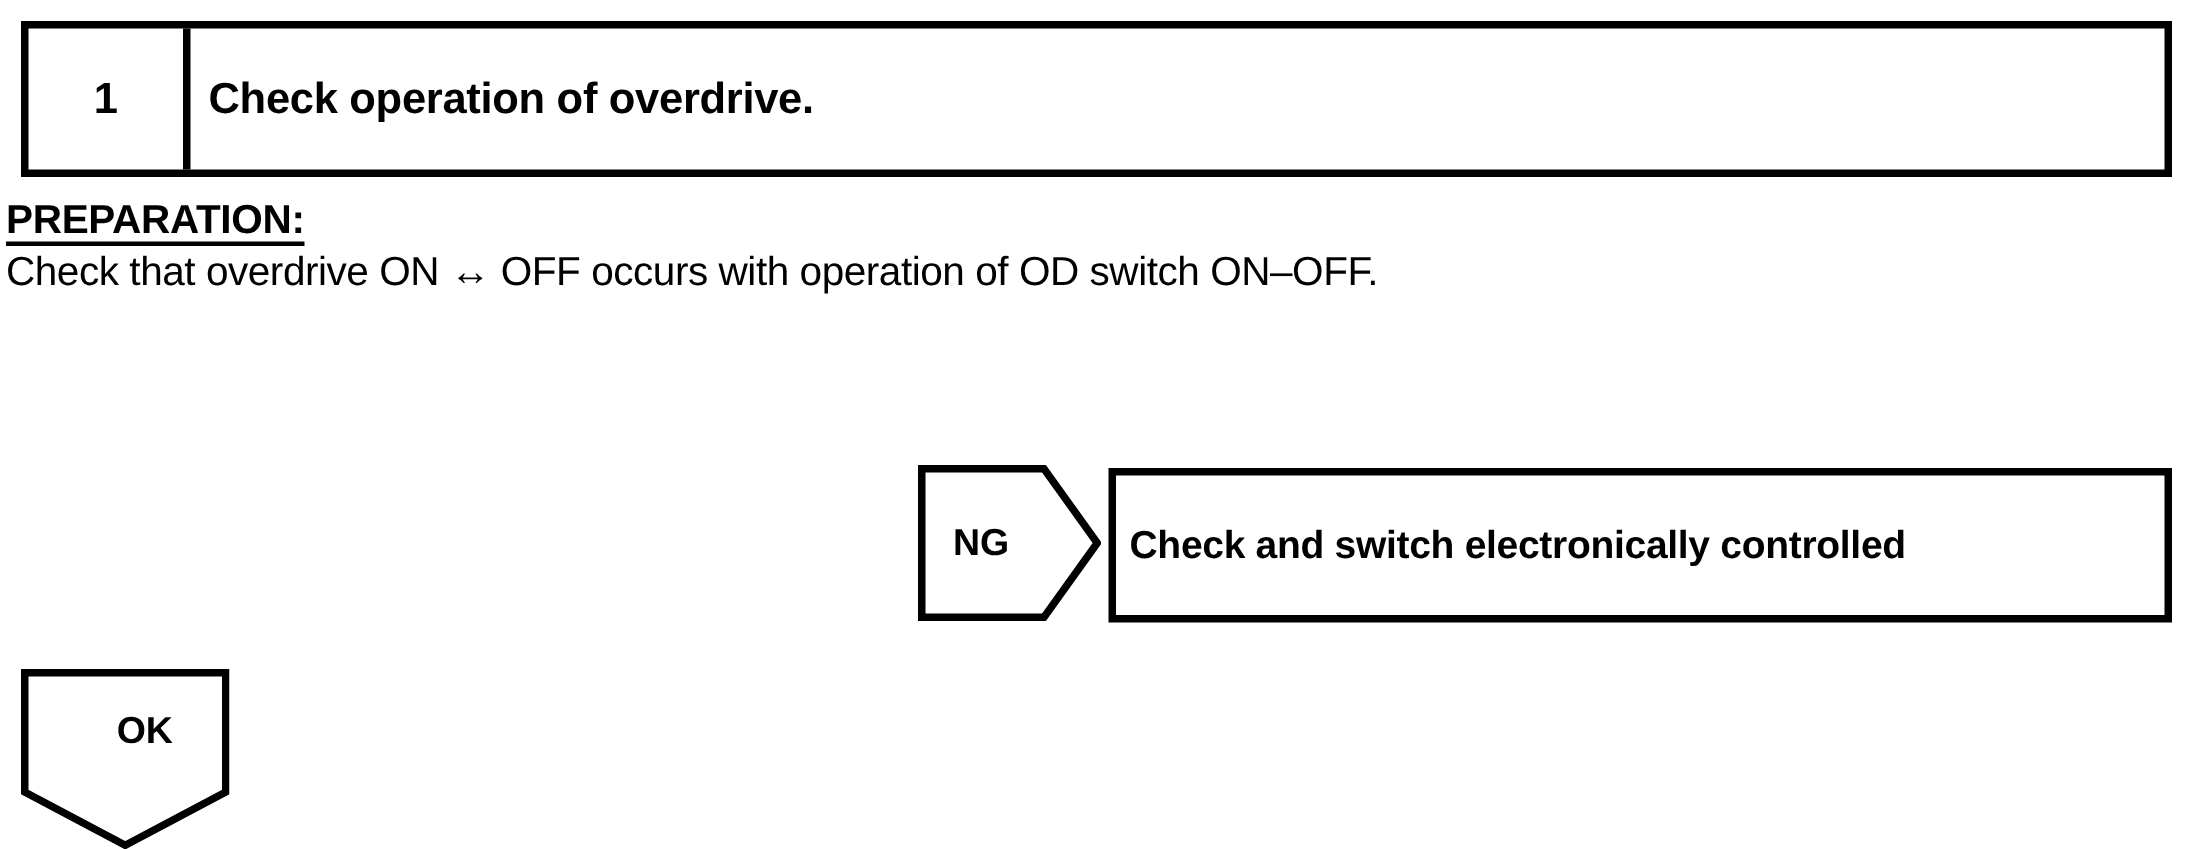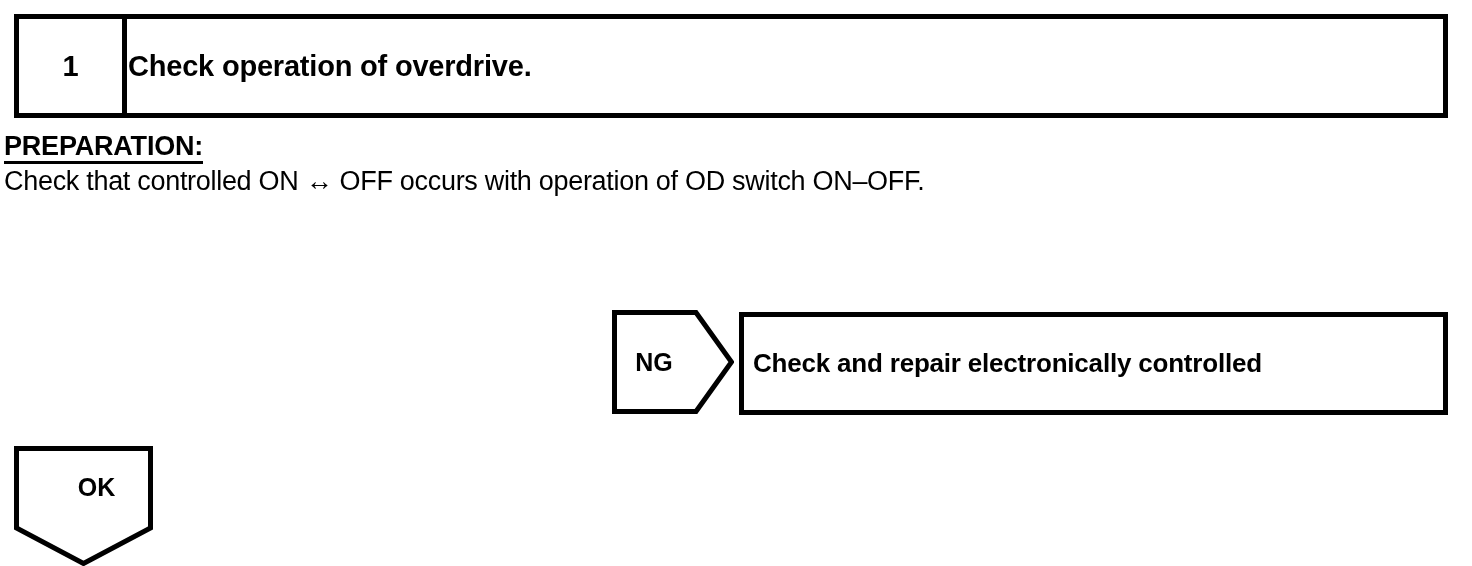--- a/index.html
+++ b/index.html
@@ -42,21 +42,21 @@
   }
   .step-number-text {
     font-size: 29px;
     font-weight: bold;
     line-height: 1;
   }
   .step-title-cell {
     flex: 1 1 auto;
     display: flex;
     align-items: center;
-    padding-left: 1px;
+    padding-left: 12px;
     box-sizing: border-box;
   }
   .step-title-text {
     font-size: 29px;
     font-weight: bold;
     line-height: 1;
     letter-spacing: -0.2px;
   }
 
   
@@ -182,32 +182,32 @@
     </div>
     <div class="step-title-cell">
       <span class="step-title-text">Check operation of overdrive.</span>
     </div>
   </div>
 
   <div class="proc-block">
     <div class="proc-heading-row">
       <span class="proc-heading">PREPARATION:</span>
     </div>
-    <div class="proc-body">Check that controlled ON ↔ OFF occurs with operation of OD switch ON–OFF.</div>
+    <div class="proc-body">Check that overdrive ON ↔ OFF occurs with operation of OD switch ON–OFF.</div>
   </div>
 
   <div class="ng-pentagon">
     <svg viewBox="0 0 122 104">
       <polygon points="2.5,2.5 84,2.5 119.5,52 84,101.5 2.5,101.5" fill="#ffffff" stroke="#000000" stroke-width="5" stroke-linejoin="miter"></polygon>
     </svg>
     <span class="ng-label">NG</span>
   </div>
 
   <div class="ng-result-box">
-    <div class="ng-result-line">Check and repair electronically controlled</div>
+    <div class="ng-result-line">Check and switch electronically controlled</div>
   </div>
 
   <div class="ok-pentagon">
     <svg viewBox="0 0 139 120">
       <polygon points="2.5,2.5 136.5,2.5 136.5,82 69.5,117.5 2.5,82" fill="#ffffff" stroke="#000000" stroke-width="5" stroke-linejoin="miter"></polygon>
     </svg>
     <span class="ok-label">OK</span>
   </div>
 
 </div>

